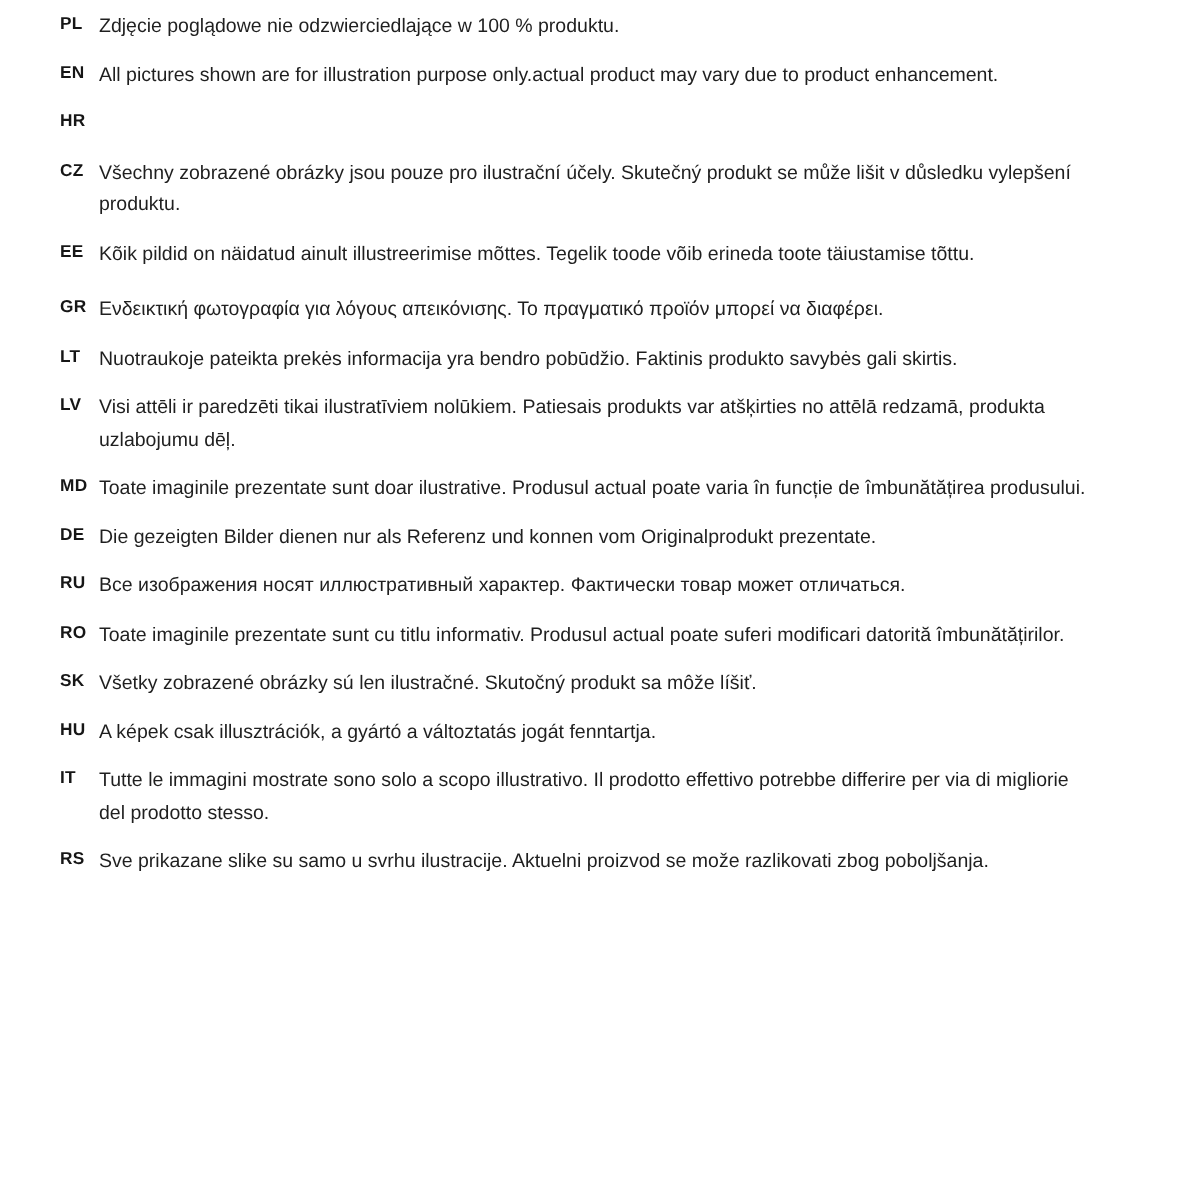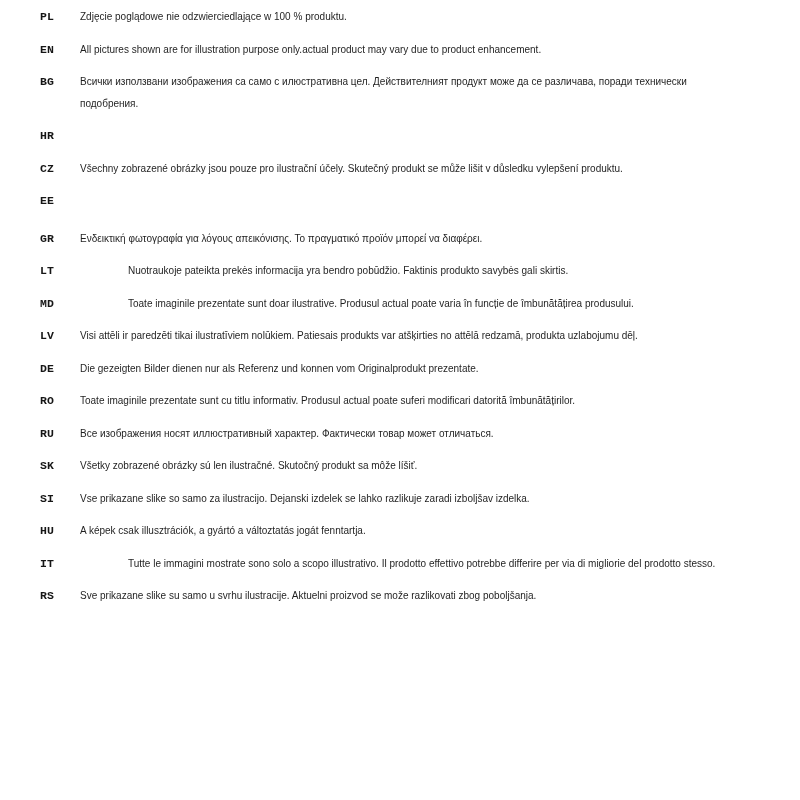--- a/index.html
+++ b/index.html
@@ -21,114 +21,105 @@
     height: 800px;
     padding: 6px 50px 0 40px;
   }
   .row {
     display: flex;
     align-items: flex-start;
     margin-bottom: 11px;
   }
   .row .code {
     flex: 0 0 26px;
-    margin-right: 14px;
     font-size: 11.5px;
     font-weight: bold;
     line-height: 21.5px;
     letter-spacing: 0.2px;
     color: #161616;
-    font-family: Liberation Mono, monospace;
   }
   .row .text {
-    font-size: 10px;
+    font-size: 13px;
     line-height: 21.5px;
     max-width: 662px;
     color: #1f1f1f;
   }
   .gap-xl { margin-top: 16px; }
-  .gap-sm { margin-top: 5px; gap: 48px; }
+  .gap-sm { margin-top: 5px; }
 </style>
 </head>
 <body>
 
 <div class="page">
 
   <div class="row">
     <span class="code">PL</span>
     <span class="text">Zdjęcie poglądowe nie odzwierciedlające w 100 % produktu.</span>
   </div>
 
   <div class="row">
     <span class="code">EN</span>
     <span class="text">All pictures shown are for illustration purpose only.actual product may vary due to product enhancement.</span>
   </div>
 
-  <div class="row">
-    <span class="code">BG</span>
-    <span class="text">Всички използвани изображения са само с илюстративна цел. Действителният продукт може да се различава, поради технически подобрения.</span>
-  </div>
 
   <div class="row">
     <span class="code">HR</span>
   </div>
 
   <div class="row">
     <span class="code">CZ</span>
     <span class="text">Všechny zobrazené obrázky jsou pouze pro ilustrační účely. Skutečný produkt se může lišit v důsledku vylepšení produktu.</span>
   </div>
 
   <div class="row">
     <span class="code">EE</span>
+    <span class="text">Kõik pildid on näidatud ainult illustreerimise mõttes. Tegelik toode võib erineda toote täiustamise tõttu.</span>
   </div>
 
   <div class="row gap-xl">
     <span class="code">GR</span>
     <span class="text">Ενδεικτική φωτογραφία για λόγους απεικόνισης. Το πραγματικό προϊόν μπορεί να διαφέρει.</span>
   </div>
 
   <div class="row gap-sm">
     <span class="code">LT</span>
     <span class="text">Nuotraukoje pateikta prekės informacija yra bendro pobūdžio. Faktinis produkto savybės gali skirtis.</span>
   </div>
 
+  <div class="row">
+    <span class="code">LV</span>
+    <span class="text">Visi attēli ir paredzēti tikai ilustratīviem nolūkiem. Patiesais produkts var atšķirties no attēlā redzamā, produkta uzlabojumu dēļ.</span>
+  </div>
+
   <div class="row gap-sm">
     <span class="code">MD</span>
     <span class="text">Toate imaginile prezentate sunt doar ilustrative. Produsul actual poate varia în funcție de îmbunătățirea produsului.</span>
-  </div>
-
-  <div class="row">
-    <span class="code">LV</span>
-    <span class="text">Visi attēli ir paredzēti tikai ilustratīviem nolūkiem. Patiesais produkts var atšķirties no attēlā redzamā, produkta uzlabojumu dēļ.</span>
   </div>
 
   <div class="row">
     <span class="code">DE</span>
     <span class="text">Die gezeigten Bilder dienen nur als Referenz und konnen vom Originalprodukt prezentate.</span>
   </div>
 
   <div class="row">
-    <span class="code">RO</span>
-    <span class="text">Toate imaginile prezentate sunt cu titlu informativ. Produsul actual poate suferi modificari datorită îmbunătățirilor.</span>
+    <span class="code">RU</span>
+    <span class="text">Все изображения носят иллюстративный характер. Фактически товар может отличаться.</span>
   </div>
 
   <div class="row">
-    <span class="code">RU</span>
-    <span class="text">Все изображения носят иллюстративный характер. Фактически товар может отличаться.</span>
+    <span class="code">RO</span>
+    <span class="text">Toate imaginile prezentate sunt cu titlu informativ. Produsul actual poate suferi modificari datorită îmbunătățirilor.</span>
   </div>
 
   <div class="row">
     <span class="code">SK</span>
     <span class="text">Všetky zobrazené obrázky sú len ilustračné. Skutočný produkt sa môže líšiť.</span>
   </div>
 
-  <div class="row">
-    <span class="code">SI</span>
-    <span class="text">Vse prikazane slike so samo za ilustracijo. Dejanski izdelek se lahko razlikuje zaradi izboljšav izdelka.</span>
-  </div>
 
 
   <div class="row">
     <span class="code">HU</span>
     <span class="text">A képek csak illusztrációk, a gyártó a változtatás jogát fenntartja.</span>
   </div>
 
   <div class="row gap-sm">
     <span class="code">IT</span>
     <span class="text">Tutte le immagini mostrate sono solo a scopo illustrativo. Il prodotto effettivo potrebbe differire per via di migliorie del prodotto stesso.</span>

